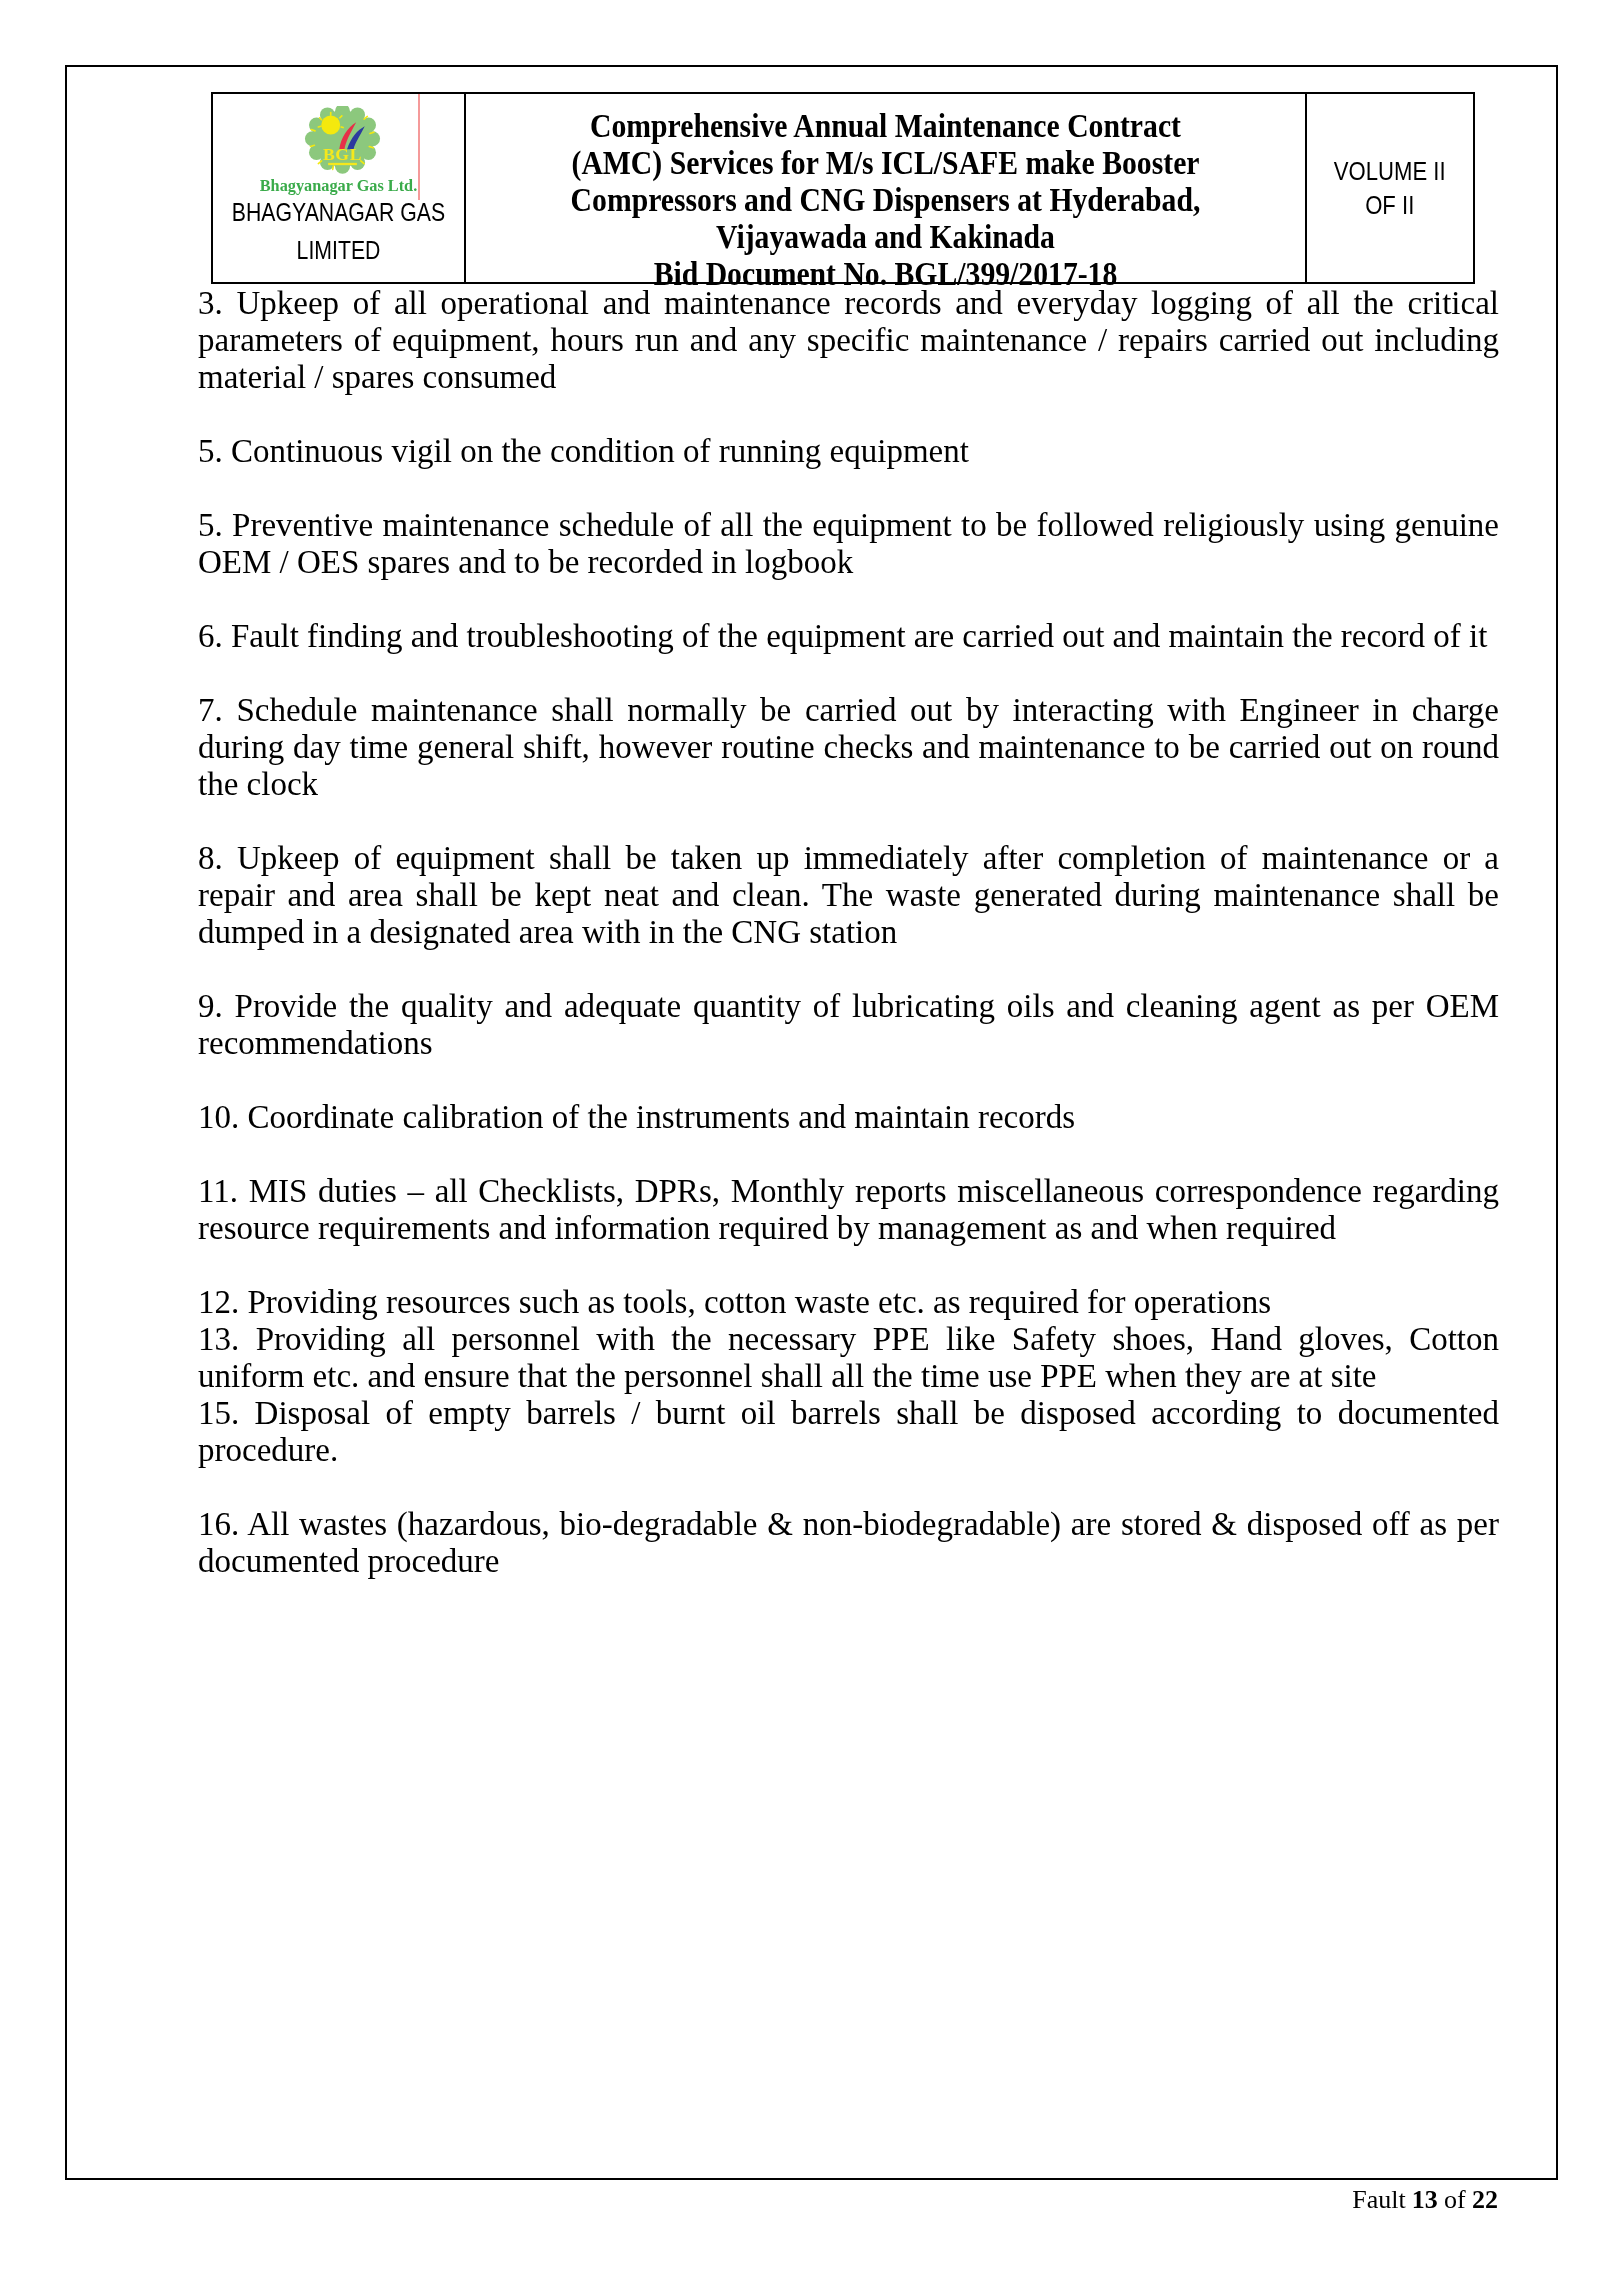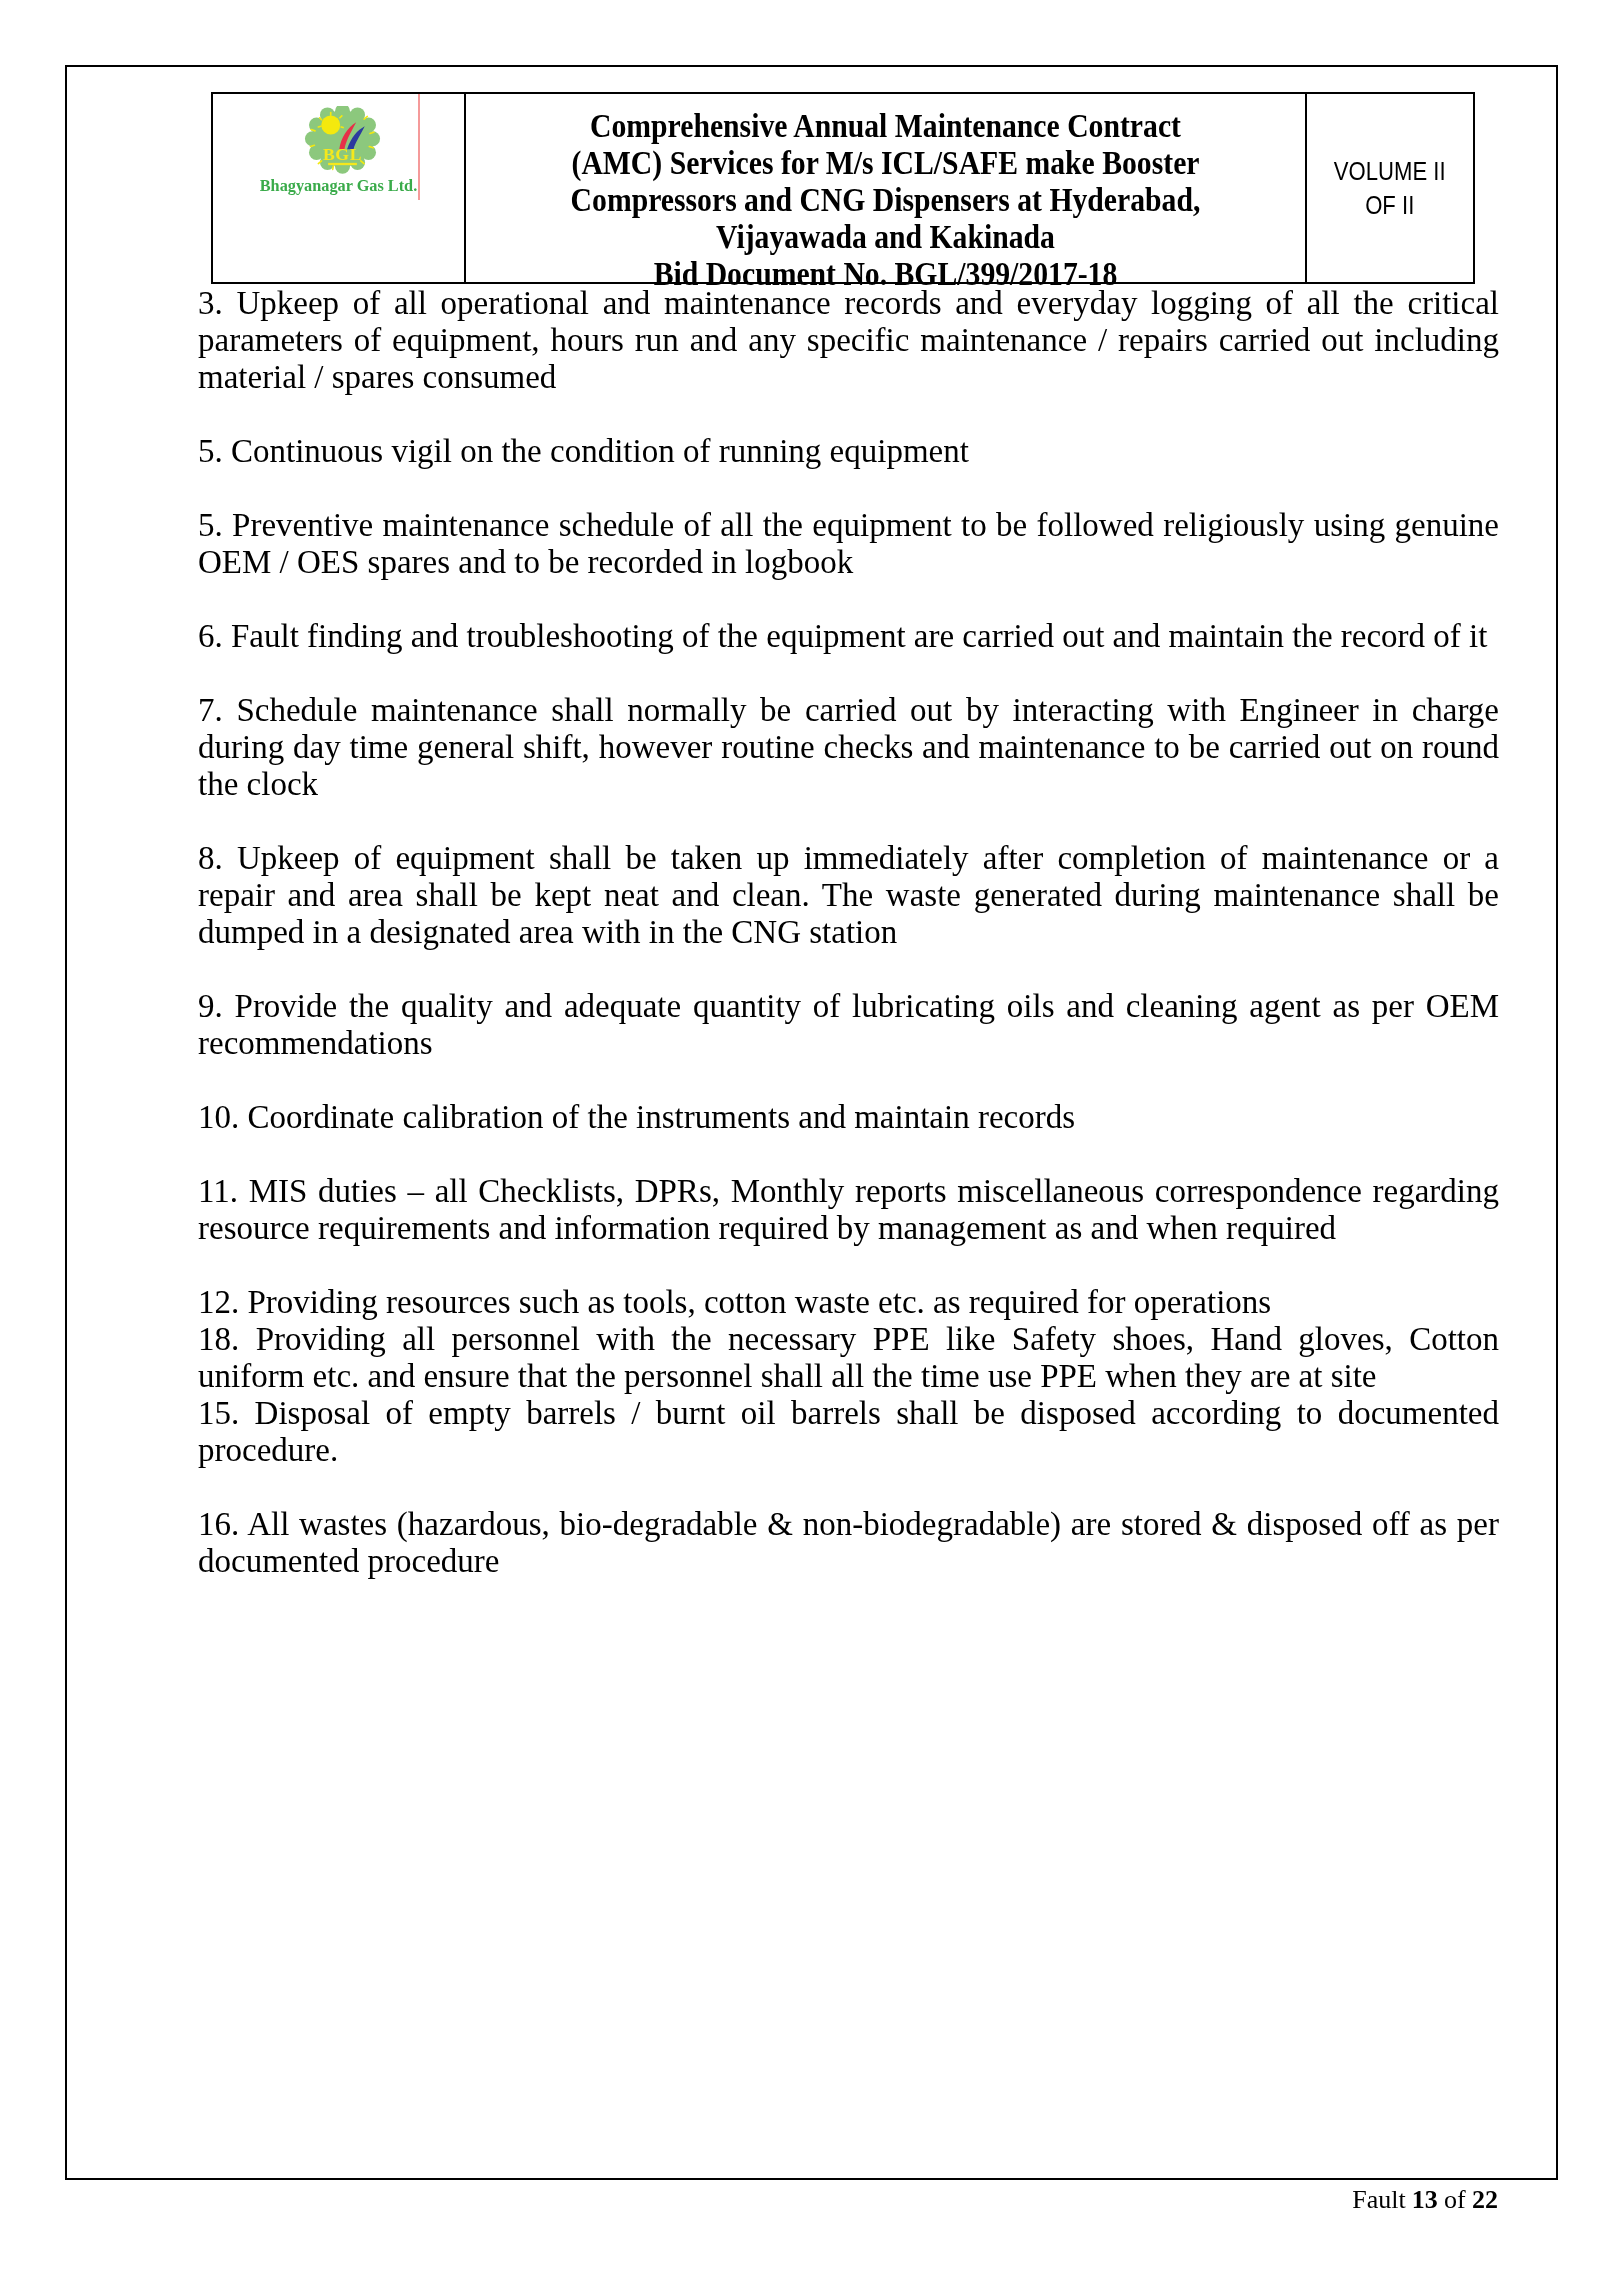--- a/index.html
+++ b/index.html
@@ -148,20 +148,24 @@
             <line x1="60" y1="32" x2="63" y2="33"></line>
           </g>
         </g>
         <path d="M57 66 C60 48 69 34 83 25 C73 43 67 55 65 66 Z" fill="#e63048"></path>
         <path d="M69 66 C75 48 85 37 96 31 C88 47 81 57 79 66 Z" fill="#2b3a9f"></path>
         <text x="62" y="83" text-anchor="middle" font-family="Liberation Serif, serif" font-weight="bold" font-size="27" letter-spacing="1" fill="#f5e81c">BGL</text>
         <rect x="40" y="87" width="44" height="3.5" fill="#f5e81c"></rect>
       </svg>
     </div>
     <div class="badge-caption">Bhagyanagar Gas Ltd.</div>
+    <div class="company-name">
+      <div>BHAGYANAGAR GAS</div>
+      <div>LIMITED</div>
+    </div>
     <div class="red-divider"></div>
   </div>
 
   <div class="cell-title">
       <div class="t-line condense90">Comprehensive Annual Maintenance Contract</div>
       <div class="t-line condense90">(AMC) Services for M/s ICL/SAFE make Booster</div>
       <div class="t-line condense90">Compressors and CNG Dispensers at Hyderabad,</div>
       <div class="t-line condense90">Vijayawada and Kakinada</div>
       <div class="t-line condense90">Bid Document No. BGL/399/2017-18</div>
     </div>
@@ -179,21 +183,21 @@
     <p class="para">3. Upkeep of all operational and maintenance records and everyday logging of all the critical parameters of equipment, hours run and any specific maintenance / repairs carried out including material / spares consumed</p>
     <p class="para">5. Continuous vigil on the condition of running equipment</p>
     <p class="para">5. Preventive maintenance schedule of all the equipment to be followed religiously using genuine OEM / OES spares and to be recorded in logbook</p>
     <p class="para">6. Fault finding and troubleshooting of the equipment are carried out and maintain the record of it</p>
     <p class="para">7. Schedule maintenance shall normally be carried out by interacting with Engineer in charge during day time general shift, however routine checks and maintenance to be carried out on round the clock</p>
     <p class="para">8. Upkeep of equipment shall be taken up immediately after completion of maintenance or a repair and area shall be kept neat and clean. The waste generated during maintenance shall be dumped in a designated area with in the CNG station</p>
     <p class="para">9. Provide the quality and adequate quantity of lubricating oils and cleaning agent as per OEM recommendations</p>
     <p class="para">10. Coordinate calibration of the instruments and maintain records</p>
     <p class="para">11. MIS duties – all Checklists, DPRs, Monthly reports miscellaneous correspondence regarding resource requirements and information required by management as and when required</p>
     <p class="para tight">12. Providing resources such as tools, cotton waste etc. as required for operations</p>
-    <p class="para tight">18. Providing all personnel with the necessary PPE like Safety shoes, Hand gloves, Cotton uniform etc. and ensure that the personnel shall all the time use PPE when they are at site</p>
+    <p class="para tight">13. Providing all personnel with the necessary PPE like Safety shoes, Hand gloves, Cotton uniform etc. and ensure that the personnel shall all the time use PPE when they are at site</p>
     <p class="para">15. Disposal of empty barrels / burnt oil barrels shall be disposed according to documented procedure.</p>
     <p class="para">16. All wastes (hazardous, bio-degradable &amp; non-biodegradable) are stored &amp; disposed off as per documented procedure</p>
   </div>
 
 <div class="footer">
   <span class="sp-r">Fault</span><span class="bold sp-r">13</span><span class="sp-r">of</span><span class="bold">22</span>
 </div>
 
 
 </body></html>

